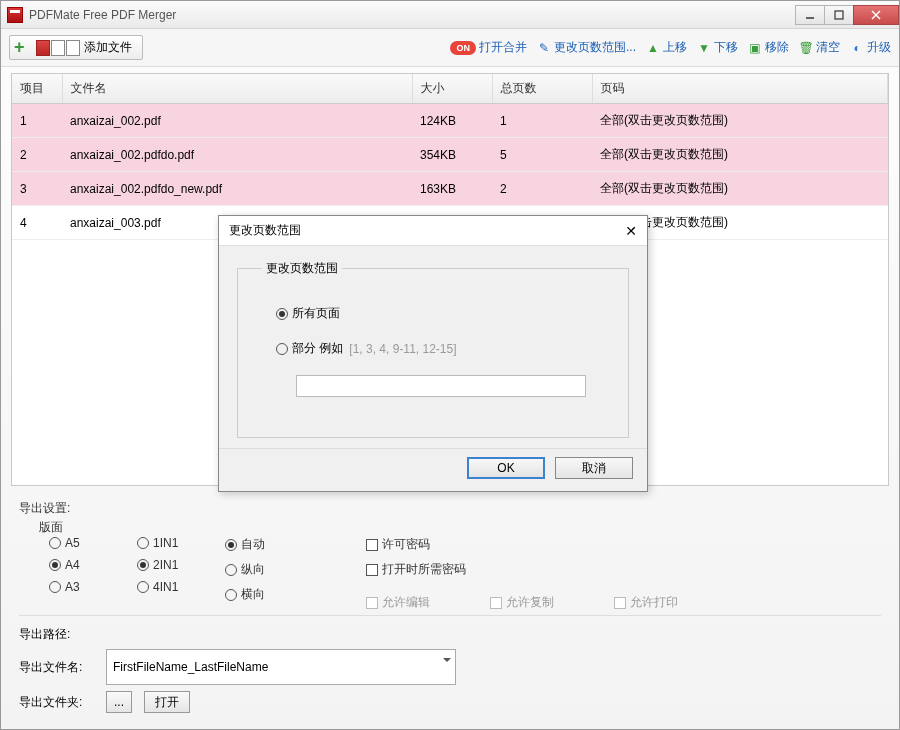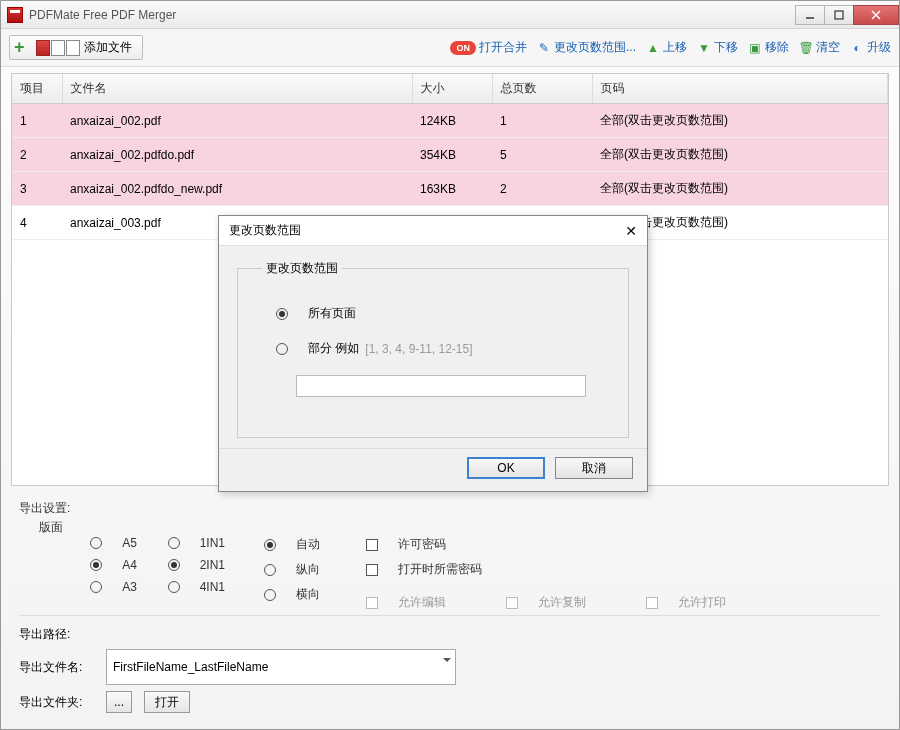--- a/index.html
+++ b/index.html
@@ -36,25 +36,25 @@
 .col-idx{width:50px;}
 .col-name{width:350px;}
 .col-size{width:80px;}
 .col-pages{width:100px;}
 
 .settings{padding:6px 18px 2px 18px; color:#333;}
 .sect-label{margin:4px 0 2px 0;}
 .sub-label-row{display:flex;padding-left:20px;align-items:center;}
 .lbl-col1{width:180px;}
 .radios{display:flex;padding-left:30px;gap:0;}
-.radio-col{width:88px;display:flex;flex-direction:column;gap:8px;align-items:flex-end;}
+.radio-col{width:88px;display:flex;flex-direction:column;gap:8px;}
 .radio-col.wide{width:95px;}
 .chk-col{display:flex;flex-direction:column;gap:8px;padding-left:6px;}
 .chk-row{display:flex;gap:60px;padding-left:6px;margin-top:16px;}
-.chk{display:flex;align-items:center;gap:20px;}
+.chk{display:flex;align-items:center;gap:4px;}
 .chk.disabled{color:#9a9a9a;}
 .rdot{width:12px;height:12px;border:1px solid #555;border-radius:50%;display:inline-flex;align-items:center;justify-content:center;}
 .rdot.on:after{content:"";width:6px;height:6px;background:#333;border-radius:50%;}
 .cbox{width:12px;height:12px;border:1px solid #555;background:#fff;}
 
 .export{padding:4px 18px 10px 18px;display:flex;gap:10px;}
 .export-left{flex:1;}
 .export-row{display:flex;align-items:center;gap:12px;margin:6px 0;}
 .export-row .elabel{width:75px;}
 .txtinput{border:1px solid #aaa;padding:3px 6px;background:#fff;width:350px;height:36px;display:flex;align-items:center;}

